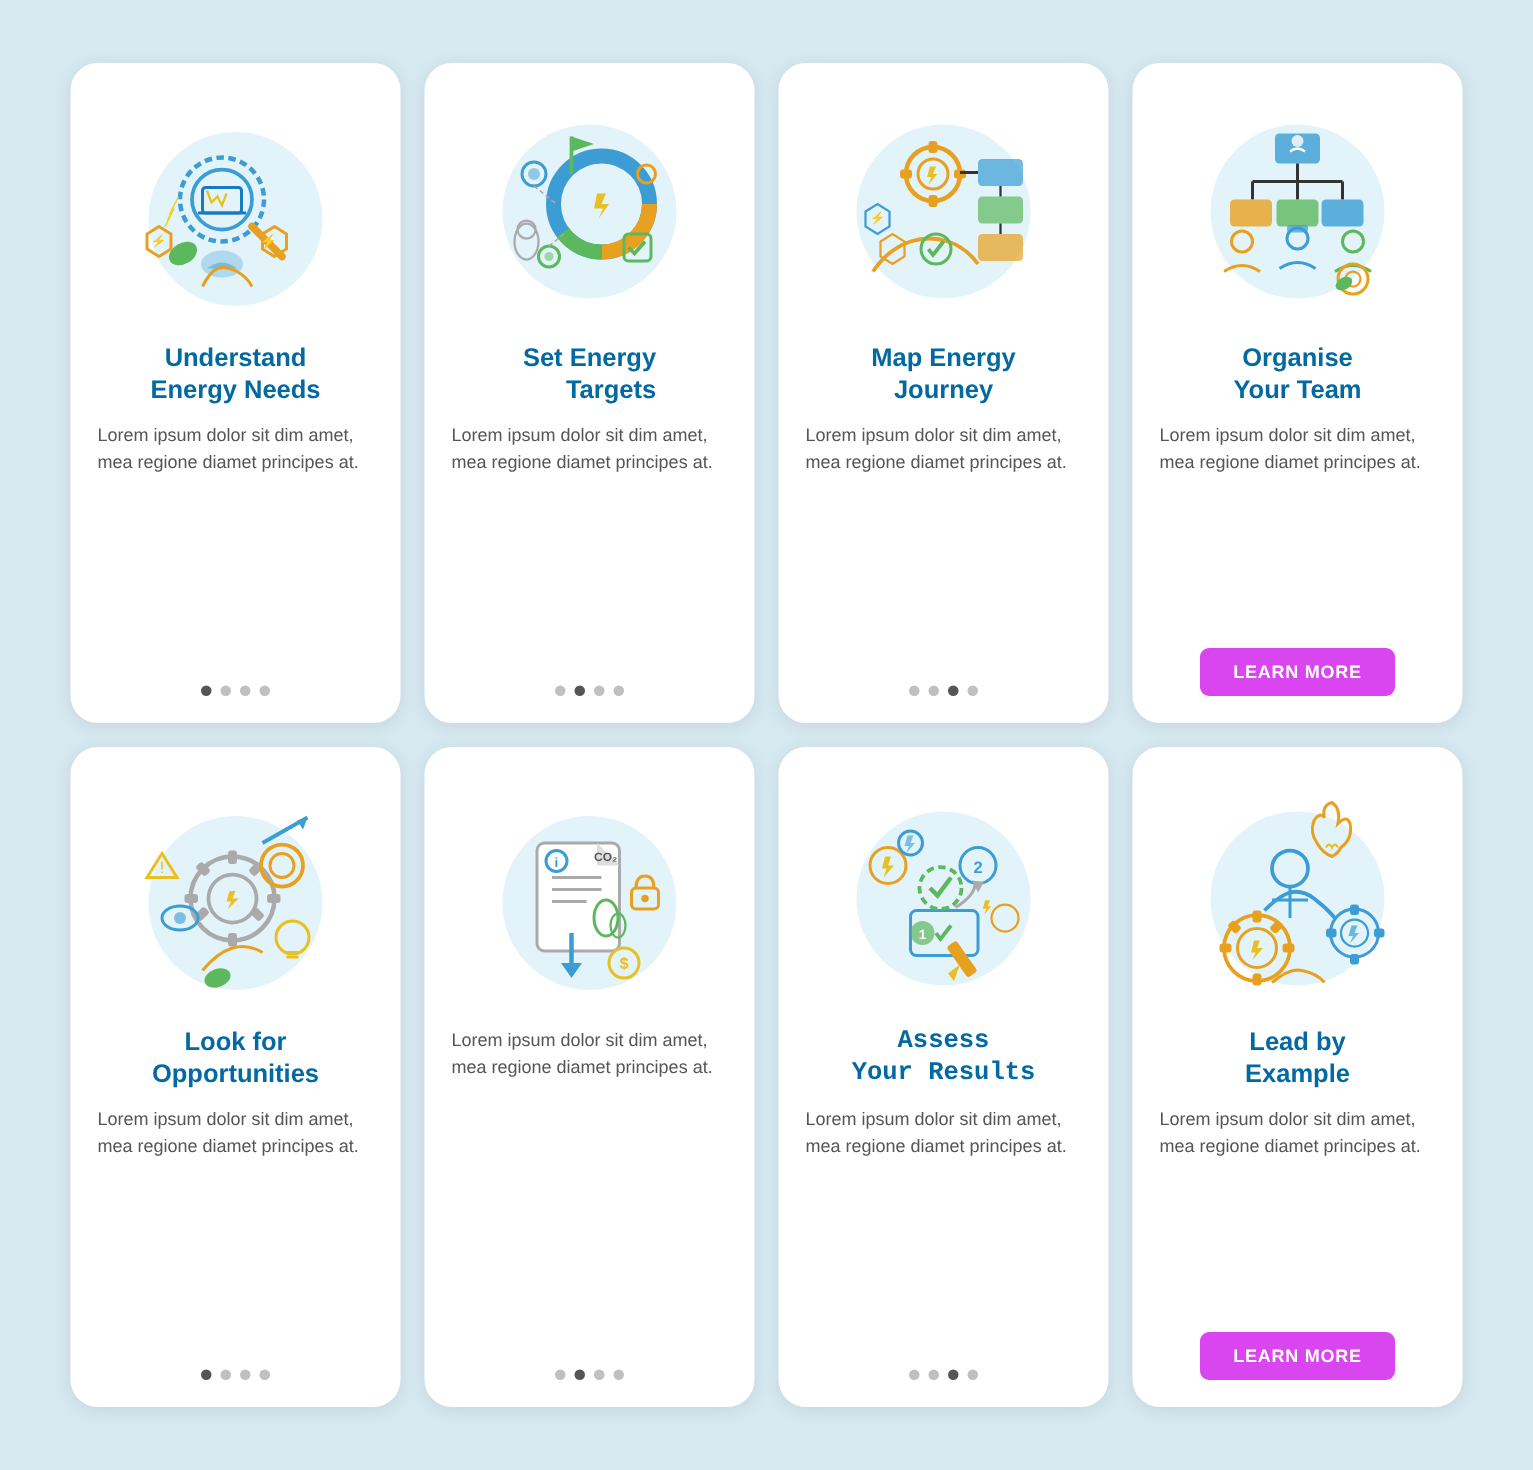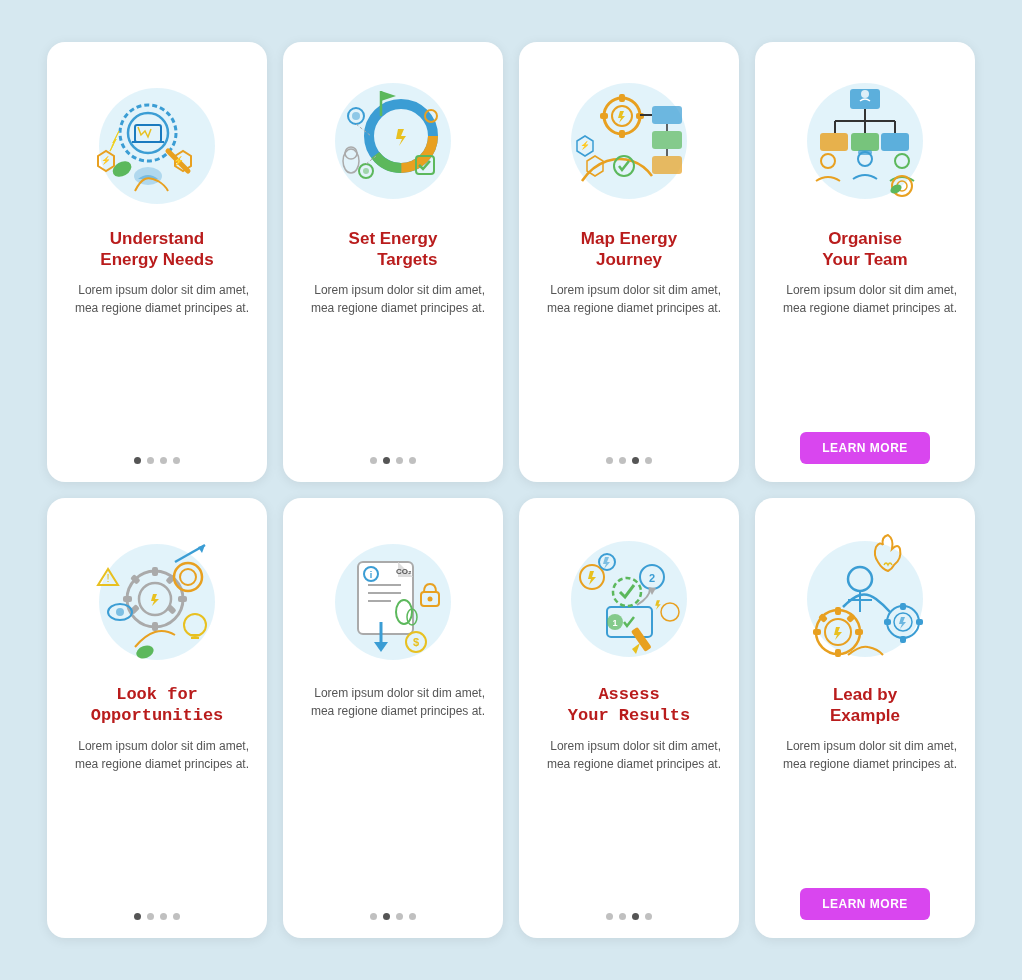--- a/index.html
+++ b/index.html
@@ -40,30 +40,30 @@
       display: flex;
       align-items: center;
       justify-content: center;
       margin-bottom: 10px;
       flex-shrink: 0;
     }
 
     .card-title {
       font-size: 17px;
       font-weight: 700;
-      color: #b91c1c;
+      color: #0369a1;
       text-align: center;
       line-height: 1.25;
       margin-bottom: 10px;
     }
 
     .card-body {
       font-size: 12px;
       color: #555;
-      text-align: right;
+      text-align: left;
       line-height: 1.5;
       flex: 1;
     }
 
     .card-footer {
       margin-top: 12px;
       display: flex;
       align-items: center;
       justify-content: center;
       gap: 6px;
@@ -306,21 +306,21 @@
 
         <circle cx="115" cy="108" r="11" fill="none" stroke="#e8c020" stroke-width="2"></circle>
         <line x1="110" y1="118" x2="120" y2="118" stroke="#e8c020" stroke-width="2"></line>
         <line x1="111" y1="121" x2="119" y2="121" stroke="#e8c020" stroke-width="2"></line>
 
         <ellipse cx="65" cy="135" rx="9" ry="6" fill="#5cb85c" transform="rotate(-20 65 135)"></ellipse>
 
         <polygon points="73,77 77,77 75,82 79,82 72,89 74,84 71,84" fill="#e8c020"></polygon>
       </svg>
     </div>
-    <div class="card-title" style="white-space:pre-line;font-family:Liberation Mono, monospace;">Look for
+    <div class="card-title" style="white-space:pre-line;">Look for
 Opportunities</div>
     <div class="card-body">Lorem ipsum dolor sit dim amet, mea regione diamet principes at.</div>
     <div class="card-footer">
       <div class="dot active"></div>
       <div class="dot"></div>
       <div class="dot"></div>
       <div class="dot"></div>
     </div>
   </div>
 

